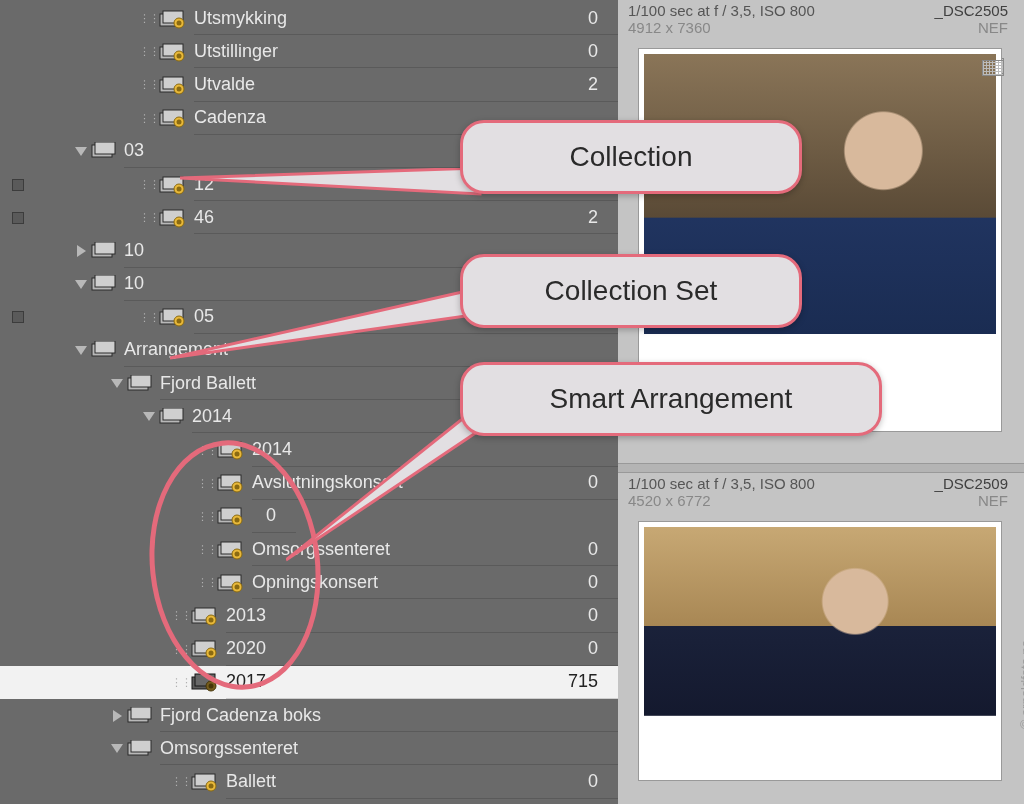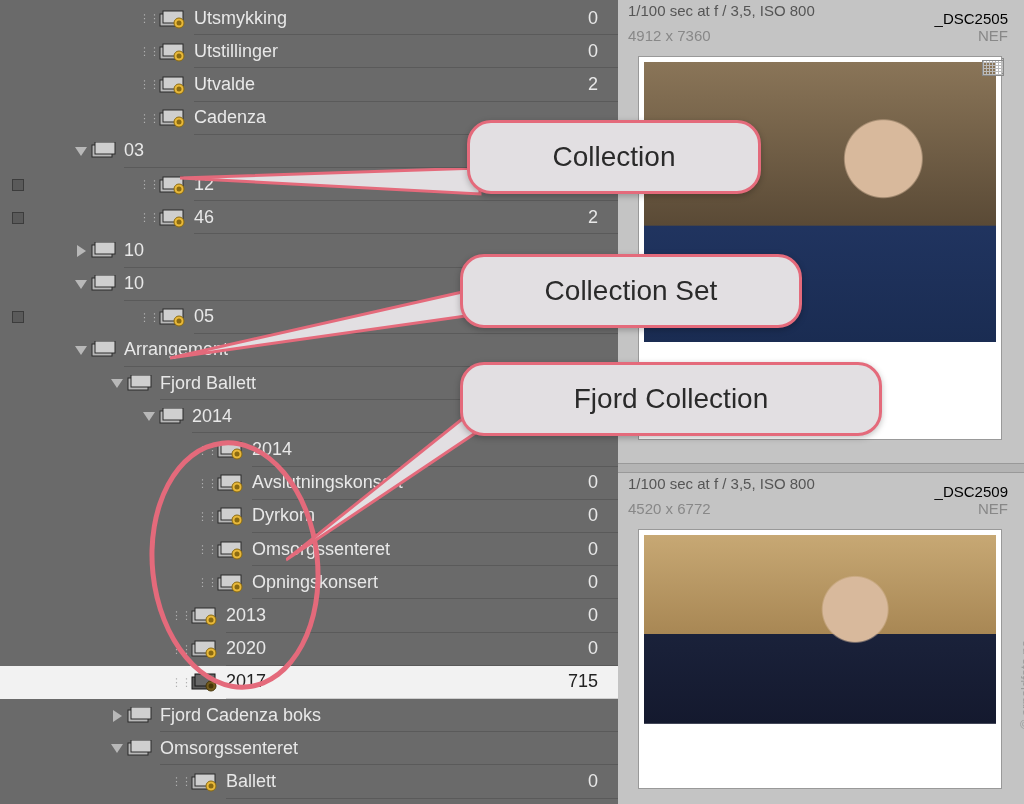--- a/index.html
+++ b/index.html
@@ -112,21 +112,21 @@
   .thumb-cell.first { height: 469px; }
   .thumb-cell.second { height: 335px; }
   .thumb-meta {
     display: flex;
     justify-content: space-between;
     font-size: 15px;
     color: #555;
     padding: 2px 16px 0 10px;
     font-family: "Segoe UI", Arial, sans-serif;
   }
-  .thumb-meta .file { color: #000000; margin-top: 8px; }
+  .thumb-meta .file { color: #404040; }
   .thumb-meta2 {
     display: flex;
     justify-content: space-between;
     font-size: 15px;
     color: #888;
     padding: 0 16px 8px 10px;
   }
   .thumb-frame {
     margin: 4px 22px 4px 20px;
     background: #fff;
@@ -167,21 +167,21 @@
     position: absolute;
     background: #e2dfe2;
     border: 3px solid #e46a7b;
     border-radius: 24px;
     padding: 18px 34px;
     font-size: 28px;
     color: #2a2a2a;
     z-index: 30;
     box-shadow: 0 2px 6px rgba(0,0,0,0.25);
   }
-  #c1 { left: 460px; top: 120px; width: 294px; text-align: center; margin-left: 7px; }
+  #c1 { left: 460px; top: 120px; width: 342px; text-align: center; }
   #c2 { left: 460px; top: 254px; width: 342px; text-align: center; }
   #c3 { left: 460px; top: 362px; width: 422px; text-align: center; }
 
   .tail1, .tail2, .tail3 {
     position: absolute;
     z-index: 25;
   }
   
   .red-ellipse {
     position: absolute;
@@ -450,21 +450,20 @@
       <div style="width: 162px;"></div>
       <span class="dots">⋮⋮</span>
       <span class="smart-icon">
         <svg width="28" height="20">
           <rect x="2" y="5" width="20" height="12" fill="#b8b8b8" stroke="#2a2a2a"></rect>
           <rect x="5" y="2" width="20" height="12" fill="#cfcfcf" stroke="#2a2a2a"></rect>
           <circle cx="21" cy="14" r="5" fill="#e9b93a" stroke="#8a6a12"></circle>
           <circle cx="21" cy="14" r="2.5" fill="#8a6a12"></circle>
         </svg>
       </span>
-      <span class="label">Dyrkorn</span>
       <span class="count">0</span>
     </div>
     <div class="row">
       <div class="chk" style="width: 36px;"></div>
       <div style="width: 162px;"></div>
       <span class="dots">⋮⋮</span>
       <span class="smart-icon">
         <svg width="28" height="20">
           <rect x="2" y="5" width="20" height="12" fill="#b8b8b8" stroke="#2a2a2a"></rect>
           <rect x="5" y="2" width="20" height="12" fill="#cfcfcf" stroke="#2a2a2a"></rect>
@@ -625,18 +624,18 @@
   <polygon points="0,70 310,0 310,26" fill="#e2dfe2" stroke="#e46a7b" stroke-width="3"></polygon>
 </svg>
 <div class="callout" id="c2">
   <span>Collection Set</span>
 </div>
 
 <svg class="tail3" style="position:absolute;left:286px;top:400px;z-index:25" width="210" height="170">
   <polygon points="0,160 200,0 200,26" fill="#e2dfe2" stroke="#e46a7b" stroke-width="3"></polygon>
 </svg>
 <div class="callout" id="c3">
-  <span>Fjord Collection</span>
+  <span>Smart Arrangement</span>
 </div>
 
 <div class="red-ellipse"></div>
 
 <div class="watermark">© arnoldfoto.no</div>
 
 </body></html>

